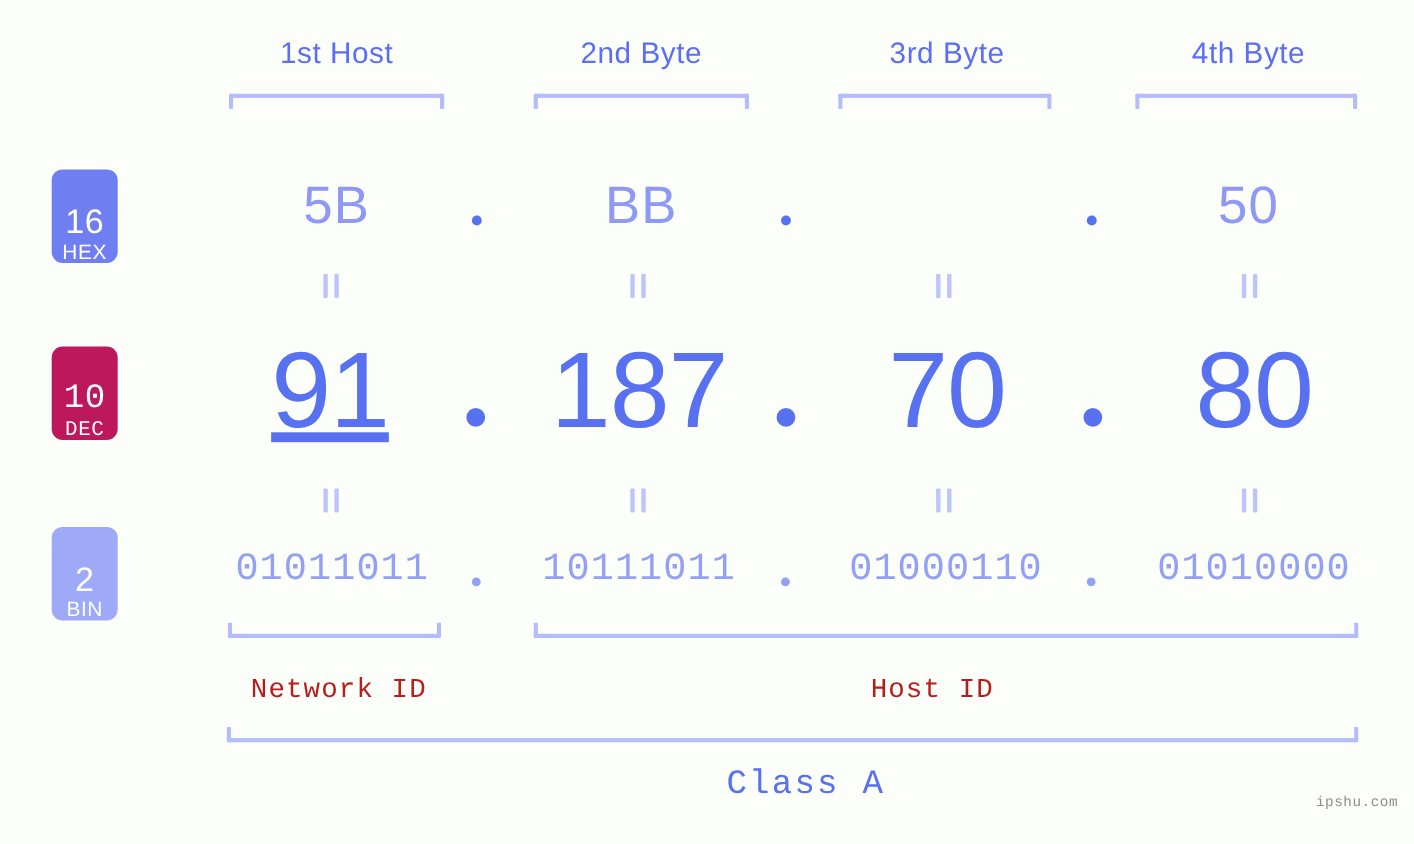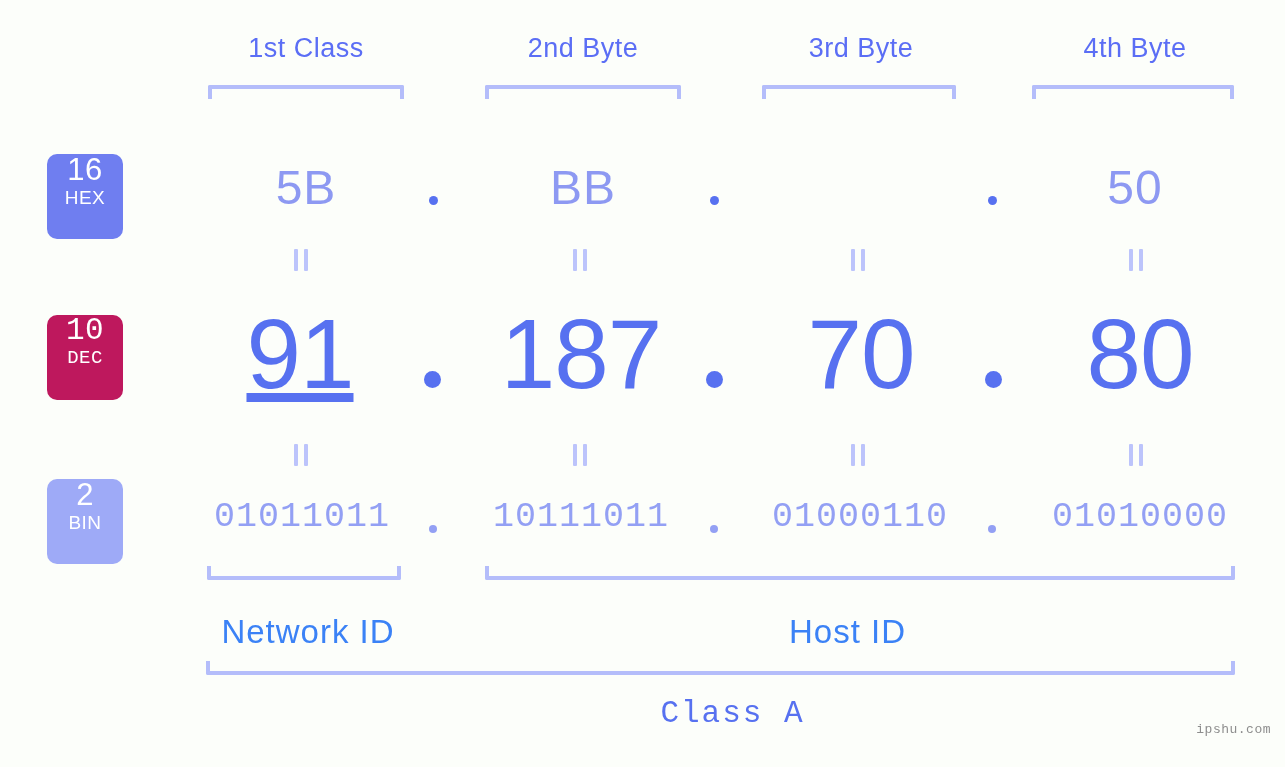--- a/index.html
+++ b/index.html
@@ -48,27 +48,27 @@
     border-top: none;
     height: 14px;
     box-sizing: border-box;
     border-radius: 0 0 2px 2px;
   }
 
   
   .badge {
     position: absolute;
     left: 47px;
-    width: 76px;
+    width: 60px;
     border-radius: 10px;
     color: #ffffff;
     display: flex;
     flex-direction: column;
     align-items: center;
-    justify-content: flex-start;
+    justify-content: flex-end;
     line-height: 1;
   }
   .badge .num {
     font-size: 31px;
     font-weight: 400;
     letter-spacing: 0.5px;
   }
   .badge .sys {
     font-size: 19px;
     font-weight: 400;
@@ -132,23 +132,23 @@
     width: 4px;
     height: 100%;
     background: #bcc4fb;
     border-radius: 1px;
   }
 
   
   .section-label {
     position: absolute;
     text-align: center;
-    font-size: 33px;
-    color: #3b82f6;
-    font-family: Liberation Sans, sans-serif;
+    font-size: 25px;
+    color: #b91c1c;
+    font-family: Liberation Mono, monospace;
     white-space: nowrap;
     letter-spacing: 1px;
   }
   .class-label {
     position: absolute;
     text-align: center;
     font-size: 31px;
     color: #5771f0;
     font-family: "Liberation Mono", monospace;
     white-space: nowrap;
@@ -164,21 +164,21 @@
     color: #8d8d8d;
     font-family: "Liberation Mono", monospace;
     letter-spacing: 0.5px;
   }
 </style>
 </head>
 <body>
 
 <div class="stage">
 
-  <div class="byte-label" style="left:186px; width:240px;">1st Class</div>
+  <div class="byte-label" style="left:186px; width:240px;">1st Host</div>
   <div class="byte-label" style="left:463px; width:240px;">2nd Byte</div>
   <div class="byte-label" style="left:741px; width:240px;">3rd Byte</div>
   <div class="byte-label" style="left:1015px; width:240px;">4th Byte</div>
 
   <div class="bracket-down" style="left:208px; top:85px; width:196px;"></div>
   <div class="bracket-down" style="left:485px; top:85px; width:196px;"></div>
   <div class="bracket-down" style="left:762px; top:85px; width:194px;"></div>
   <div class="bracket-down" style="left:1032px; top:85px; width:202px;"></div>
 
   <div class="badge" id="badge-hex">

